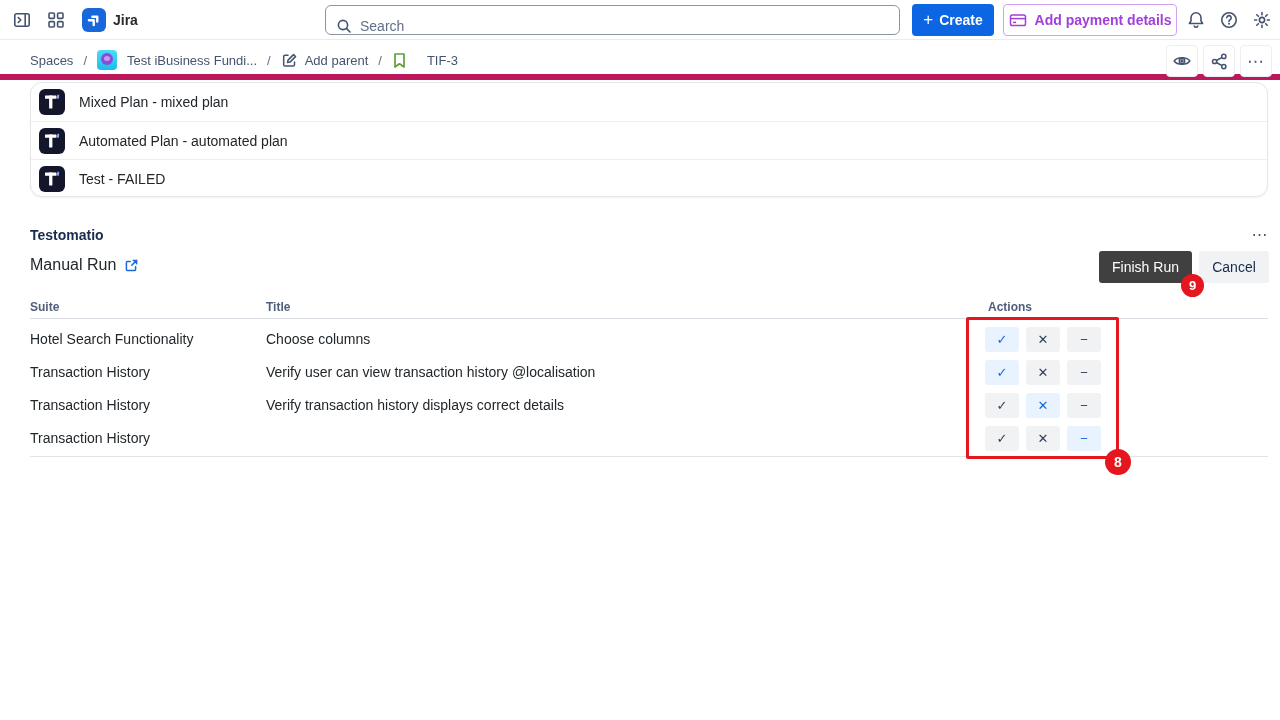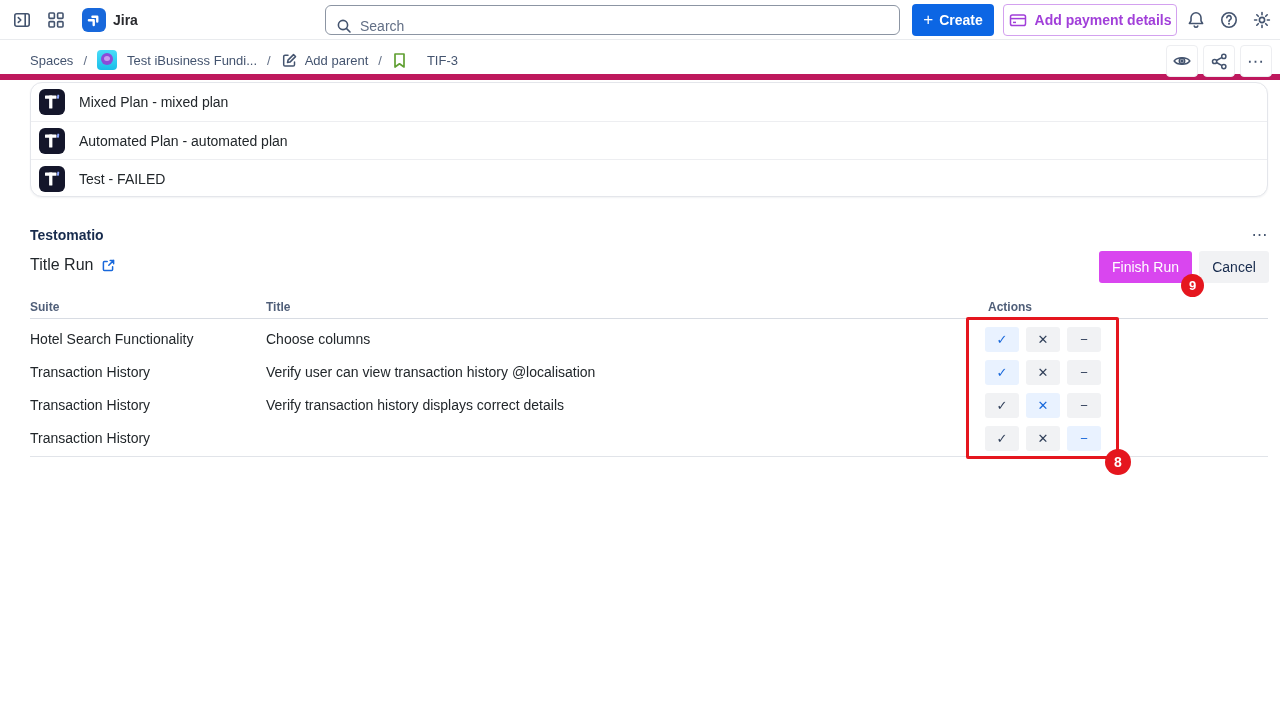--- a/index.html
+++ b/index.html
@@ -64,21 +64,21 @@
   .testo-tile { width:26px; height:26px; border-radius:6px; background:#14162B; position:relative;
                 flex:0 0 26px; }
   .plan-label { font-size:14px; color:#22272B; }
 
   
   #testo-heading { left:30px; top:227px; font-size:14px; font-weight:bold; color:#172B4D; }
   #testo-more { left:1248px; top:224px; width:24px; height:20px; color:#44546F; font-size:16px;
                 letter-spacing:1px; }
   #run-title-wrap { left:30px; top:256px; display:flex; align-items:center; gap:8px; }
   #run-title { font-size:16px; color:#22272B; }
-  #finish-btn { left:1099px; top:251px; width:93px; height:32px; background:#d946ef; color:#fff;
+  #finish-btn { left:1099px; top:251px; width:93px; height:32px; background:#404040; color:#fff;
                 border:none; border-radius:3px; font-size:14px; font-weight:500; cursor:pointer;
                 font-family:"Liberation Sans", sans-serif; }
   #cancel-btn { left:1199px; top:251px; width:70px; height:32px; background:#F1F2F4; color:#172B4D;
                 border:none; border-radius:3px; font-size:14px; cursor:pointer;
                 font-family:"Liberation Sans", sans-serif; }
 
   
   .thead { position:absolute; top:300px; font-size:12px; font-weight:bold; color:#505F79; }
   #th-suite { left:30px; } #th-title { left:266px; } #th-actions { left:988px; }
   #thead-line { left:30px; top:318px; width:1238px; height:1px; background:#D8DCE3; }
@@ -273,21 +273,21 @@
       <span class="plan-label">Test - FAILED</span>
     </div>
   </div>
 
   <div class="abs" id="testo-heading">Testomatio</div>
   <button class="icon-btn abs" id="testo-more">
     <span>⋯</span>
   </button>
 
   <div class="abs" id="run-title-wrap">
-    <span id="run-title">Title Run</span>
+    <span id="run-title">Manual Run</span>
     <svg width="15" height="15" viewBox="0 0 15 15">
         <g fill="none" stroke="#1868DB" stroke-width="1.5" stroke-linecap="round" stroke-linejoin="round">
           <path d="M6.2 3.4 H3.4 a1 1 0 0 0-1 1 v7.2 a1 1 0 0 0 1 1 h7.2 a1 1 0 0 0 1-1 V8.8"></path>
           <path d="M7.8 7.2 L12.6 2.4 M9.2 2.4 h3.4 v3.4"></path>
         </g>
       </svg>
   </div>
 
   <button class="abs" id="finish-btn">Finish Run</button>
   <button class="abs" id="cancel-btn">Cancel</button>

